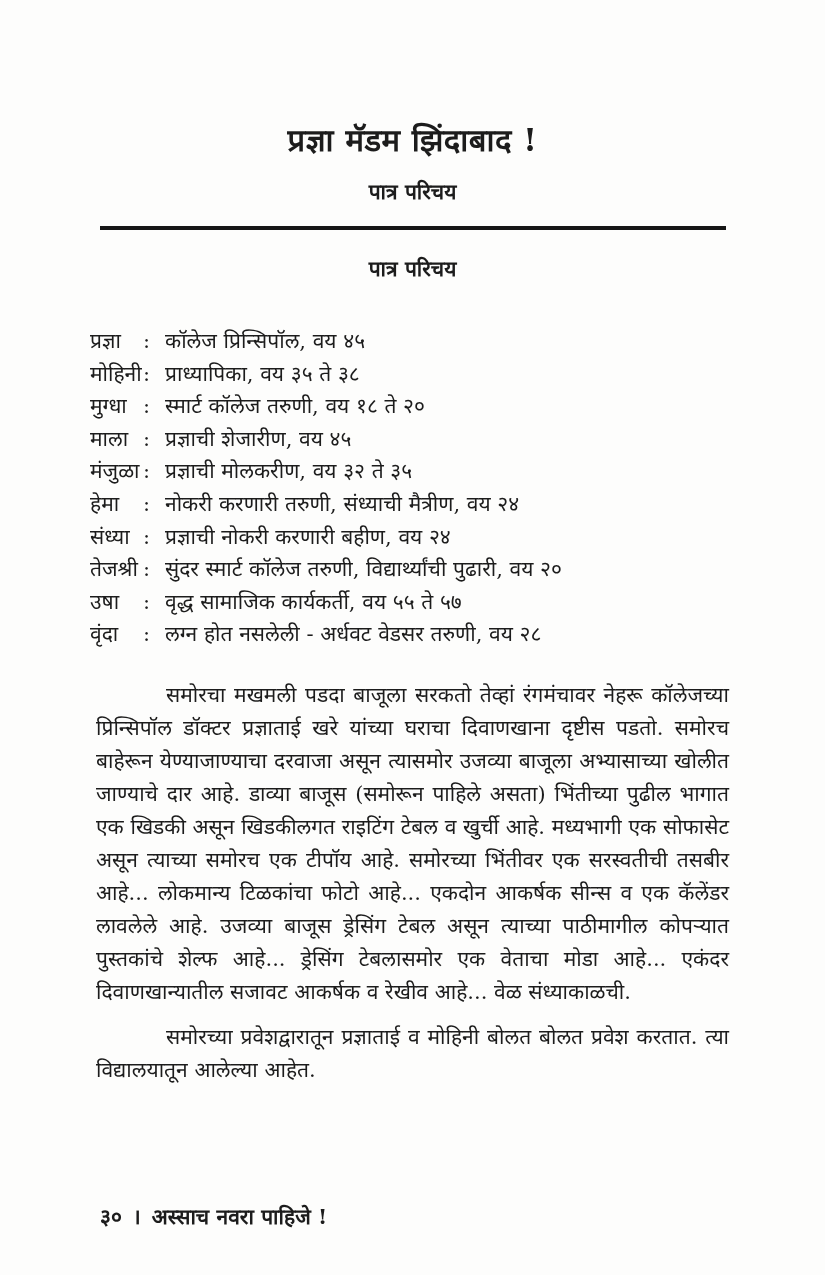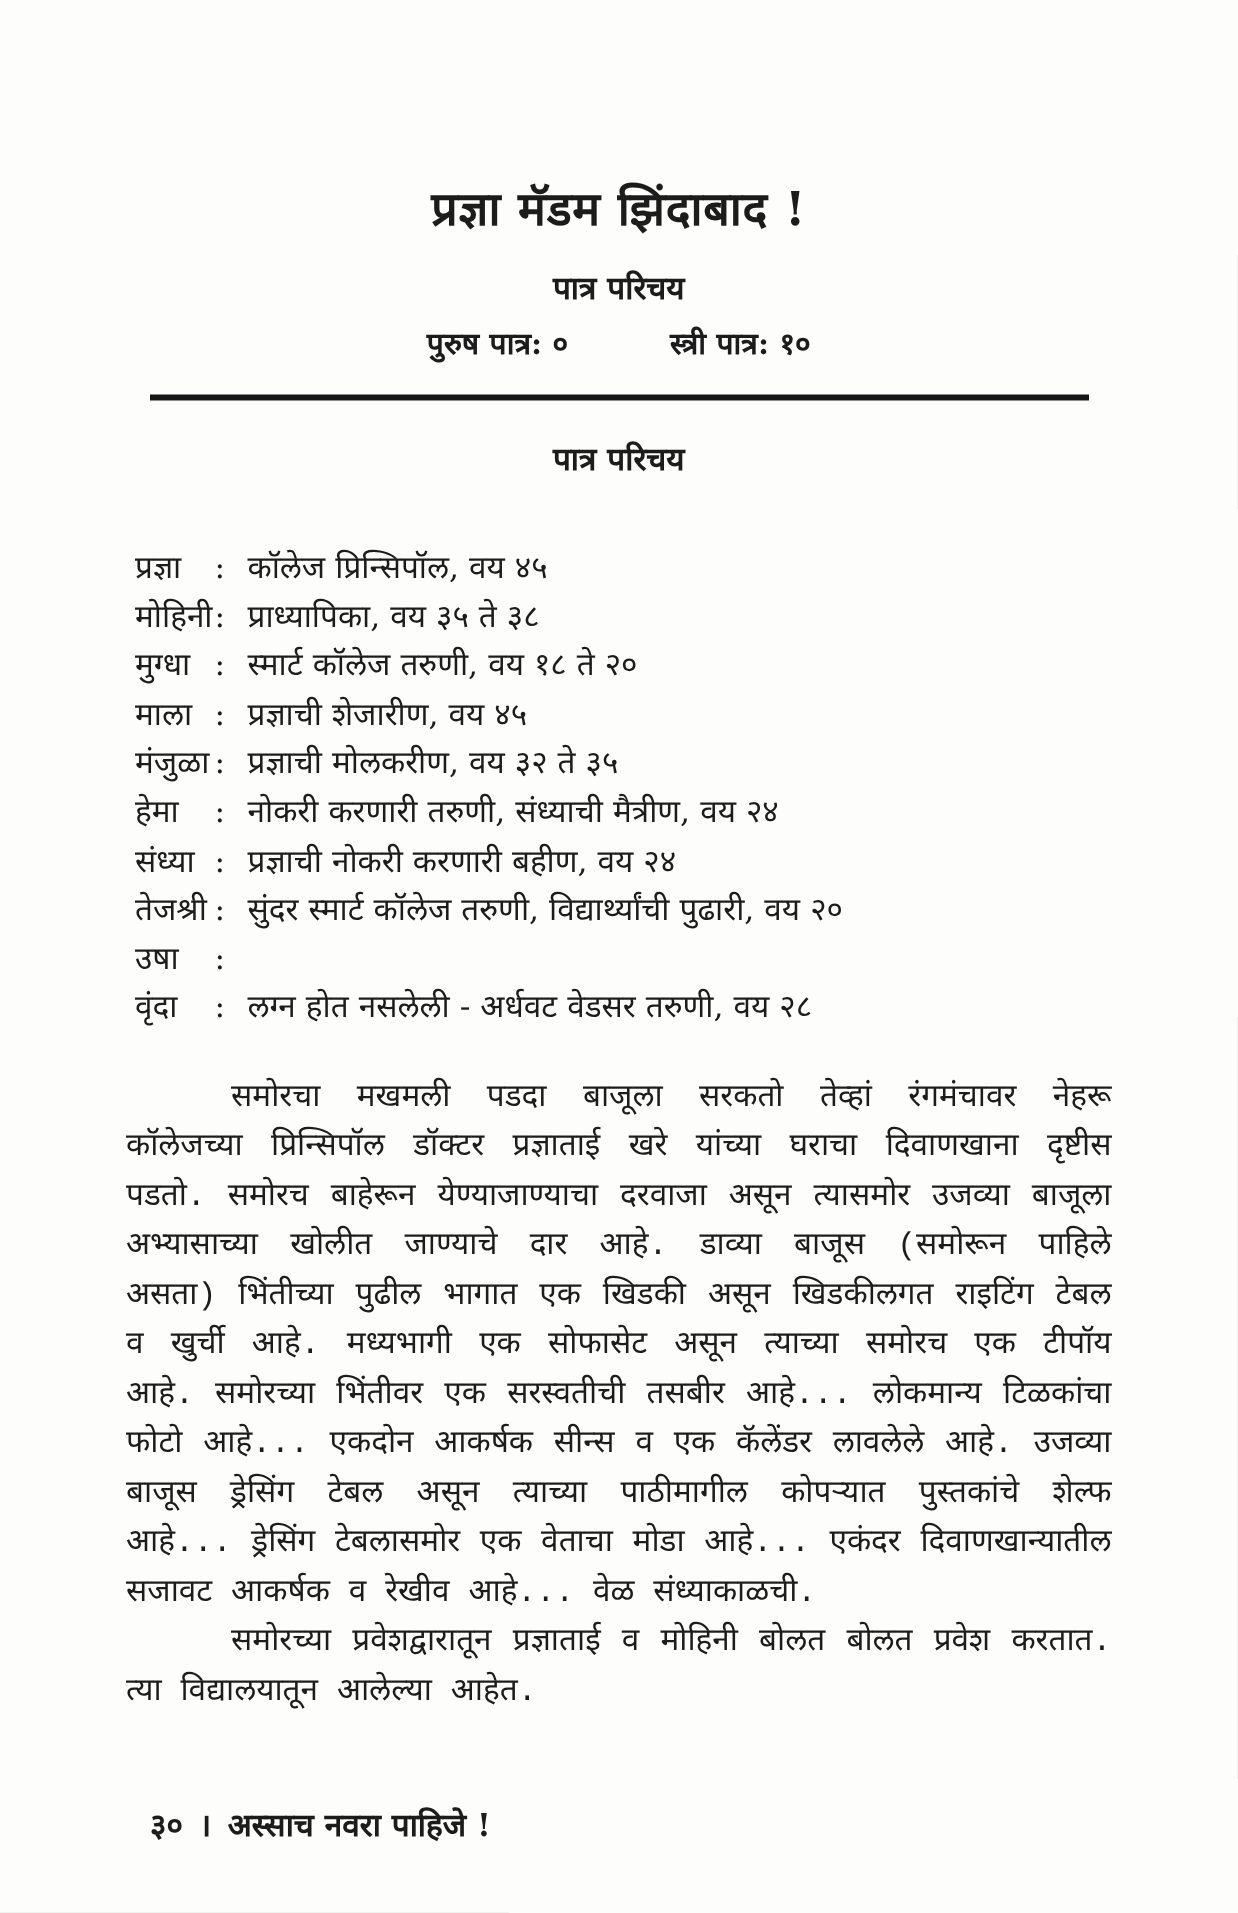--- a/index.html
+++ b/index.html
@@ -72,47 +72,42 @@
   .char-sep   { width: 22px; flex: 0 0 22px; }
   .char-desc  { flex: 1; }
   .stage-directions {
     margin: 28px 84px 0 84px;
     font-size: 21px;
     line-height: 33px;
     text-align: justify;
     text-align-last: left;
   }
   .stage-directions p {
-    margin: 0;
+    margin: 12px;
     text-indent: 70px;
-    font-family: Liberation Mono, monospace;
   }
   .page-footer {
     position: absolute;
     left: 100px;
     top: 1202px;
     display: flex;
     align-items: baseline;
     gap: 11px;
     font-size: 21px;
     font-weight: bold;
   }
 </style>
 </head>
 <body>
 
 <div class="page">
 
   <div class="header">
     <h1 class="page-title">प्रज्ञा मॅडम झिंदाबाद !</h1>
     <div class="cast-label">पात्र परिचय</div>
-    <div class="counts-row">
-      <span>पुरुष पात्र: ०</span>
-      <span>स्त्री पात्र: १०</span>
-    </div>
   </div>
 
   <div class="divider-rule"></div>
 
   <div class="section-heading">पात्र परिचय</div>
 
   <div class="char-list">
     <div class="char-row">
       <span class="char-name">प्रज्ञा</span>
       <span class="char-sep">:</span>
@@ -149,20 +144,21 @@
       <span class="char-desc">प्रज्ञाची नोकरी करणारी बहीण, वय २४</span>
     </div>
     <div class="char-row">
       <span class="char-name">तेजश्री</span>
       <span class="char-sep">:</span>
       <span class="char-desc">सुंदर स्मार्ट कॉलेज तरुणी, विद्यार्थ्यांची पुढारी, वय २०</span>
     </div>
     <div class="char-row">
       <span class="char-name">उषा</span>
       <span class="char-sep">:</span>
+      <span class="char-desc">वृद्ध सामाजिक कार्यकर्ती, वय ५५ ते ५७</span>
     </div>
     <div class="char-row">
       <span class="char-name">वृंदा</span>
       <span class="char-sep">:</span>
       <span class="char-desc">लग्न होत नसलेली - अर्धवट वेडसर तरुणी, वय २८</span>
     </div>
   </div>
 
   <div class="stage-directions">
     <p>समोरचा मखमली पडदा बाजूला सरकतो तेव्हां रंगमंचावर नेहरू कॉलेजच्या प्रिन्सिपॉल डॉक्टर प्रज्ञाताई खरे यांच्या घराचा दिवाणखाना दृष्टीस पडतो. समोरच बाहेरून येण्याजाण्याचा दरवाजा असून त्यासमोर उजव्या बाजूला अभ्यासाच्या खोलीत जाण्याचे दार आहे. डाव्या बाजूस (समोरून पाहिले असता) भिंतीच्या पुढील भागात एक खिडकी असून खिडकीलगत राइटिंग टेबल व खुर्ची आहे. मध्यभागी एक सोफासेट असून त्याच्या समोरच एक टीपॉय आहे. समोरच्या भिंतीवर एक सरस्वतीची तसबीर आहे... लोकमान्य टिळकांचा फोटो आहे... एकदोन आकर्षक सीन्स व एक कॅलेंडर लावलेले आहे. उजव्या बाजूस ड्रेसिंग टेबल असून त्याच्या पाठीमागील कोपऱ्यात पुस्तकांचे शेल्फ आहे... ड्रेसिंग टेबलासमोर एक वेताचा मोडा आहे... एकंदर दिवाणखान्यातील सजावट आकर्षक व रेखीव आहे... वेळ संध्याकाळची.</p>

